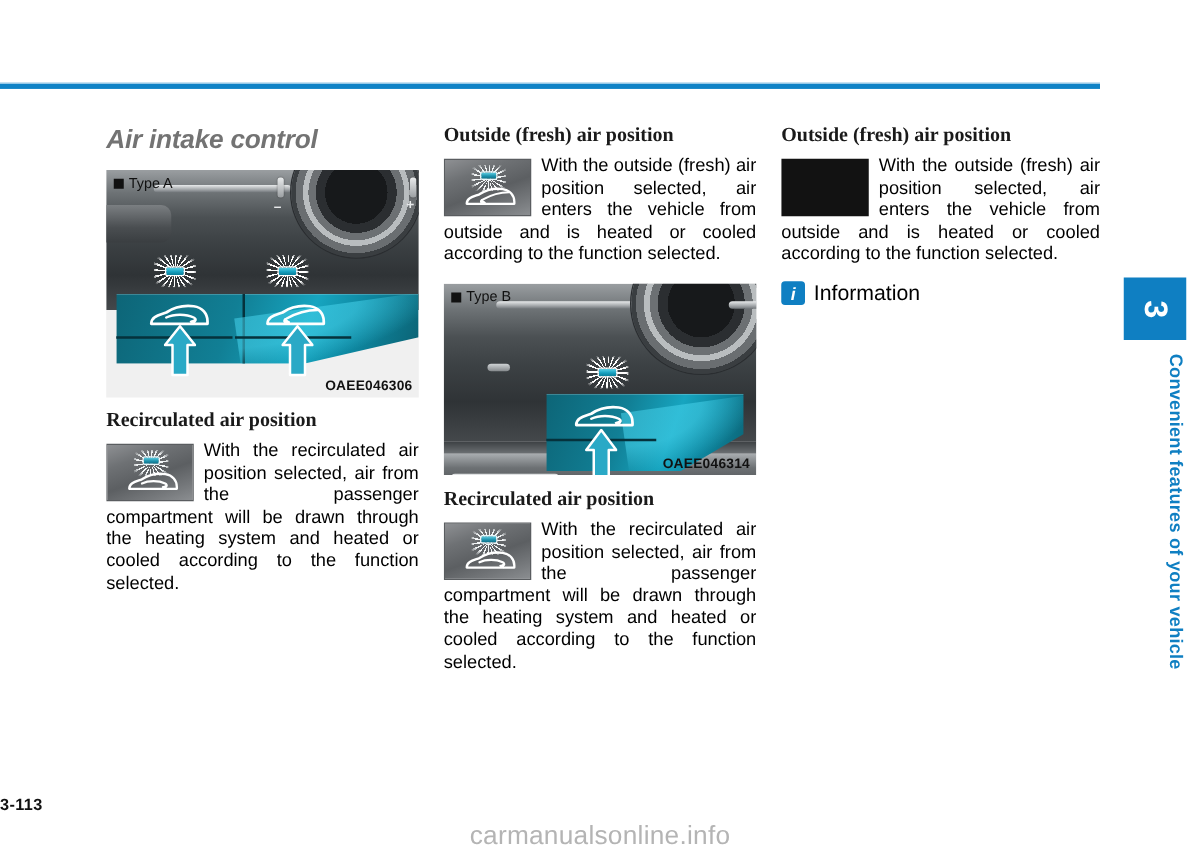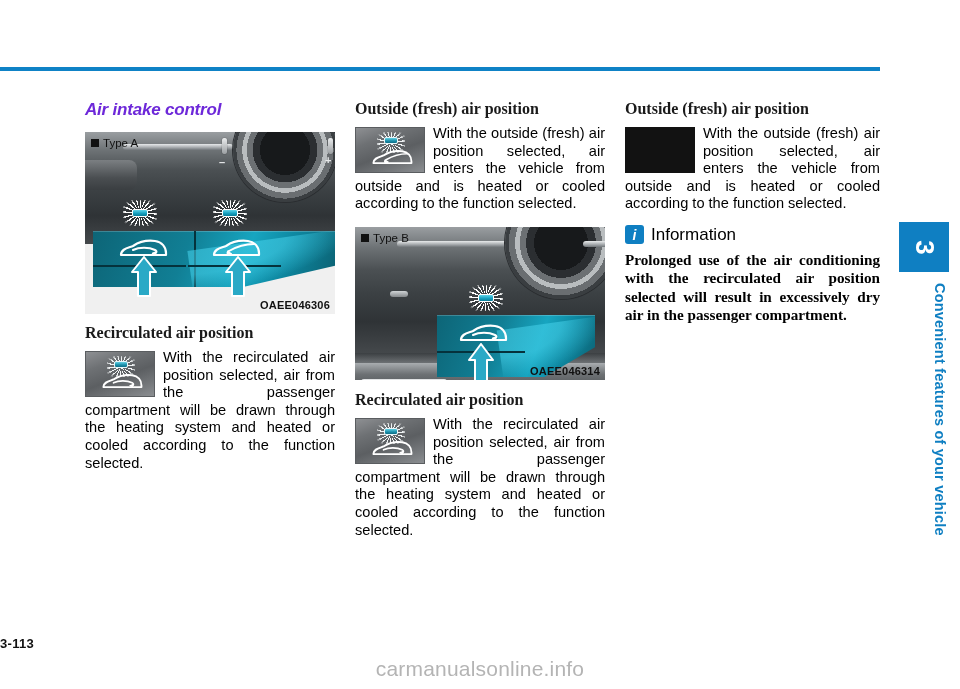--- a/index.html
+++ b/index.html
@@ -15,21 +15,21 @@
   }
   .top-rule-inner{position:absolute;left:0;top:0;width:880px;height:4px;background:#0f82c6;}
 
   
   .col{position:absolute;top:100px;}
   .col-1{left:85px;width:250px;}
   .col-2{left:355px;width:250px;}
   .col-3{left:625px;width:255px;}
 
   h2.sec-it{
-    font-style:italic;font-weight:bold;font-size:17px;color:#6d28d9;
+    font-style:italic;font-weight:bold;font-size:21px;color:#737373;
     margin:0 0 9px 0;letter-spacing:-0.2px;
   }
   h3.sec-se{
     font-family:"Liberation Serif", serif;font-weight:bold;font-size:16px;color:#1a1a1a;
     margin:0 0 7px 0;
   }
   p.body{
     font-size:14.6px;line-height:17.6px;color:#000;margin:0;
     text-align:justify;text-justify:inter-word;
   }
@@ -345,21 +345,20 @@
   <h3 class="sec-se">Outside (fresh) air position</h3>
   <div style="overflow:hidden;">
     <div class="icon-box blank"></div>
     <p class="body">With the outside (fresh) air position selected, air enters the vehicle from outside and is heated or cooled according to the function selected.</p>
   </div>
 
   <div class="info-head">
     <span class="info-i">i</span>
     <span class="info-title">Information</span>
   </div>
-  <p class="info-body">Prolonged use of the air conditioning with the recirculated air position selected will result in excessively dry air in the passenger compartment.</p>
 </div>
 
 <div class="tab-box">
   <span class="tab-num">3</span>
 </div>
 <div class="tab-label">Convenient features of your vehicle</div>
 
 <div class="page-no">3-113</div>
 <div class="watermark">carmanualsonline.info</div>
 

